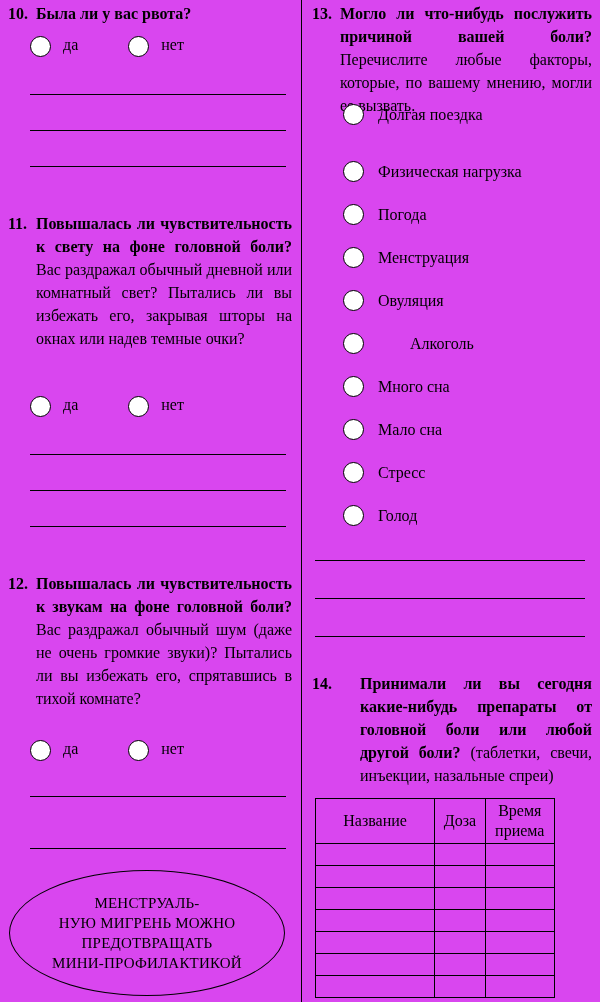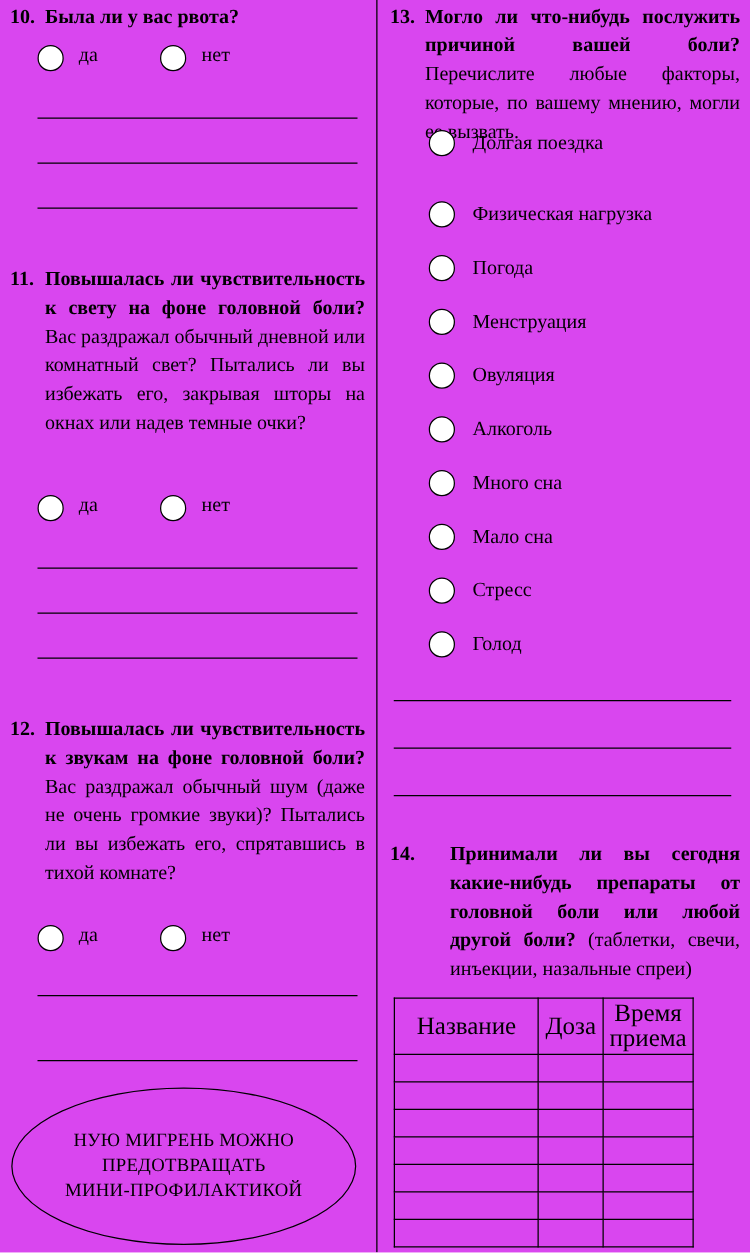--- a/index.html
+++ b/index.html
@@ -31,21 +31,21 @@
   .factor { position:absolute; left:343px; display:flex; align-items:center; font-size:16px; }
   .factor .opt-label { margin-left:14px; }
 
   .oval {
     position:absolute; top:870px; left:9px; width:276px; height:126px;
     border:1.6px solid #000; border-radius:50%;
     display:flex; align-items:center; justify-content:center;
   }
   .oval-text { text-align:center; font-size:15px; line-height:20px; letter-spacing:0.2px; }
 
-  .med-table { position:absolute; top:798px; left:315px; width:240px; border-collapse:collapse; font-size:20px; }
+  .med-table { position:absolute; top:798px; left:315px; width:240px; border-collapse:collapse; font-size:16px; }
   .med-table th, .med-table td { border:1.3px solid #000; }
   .med-table th { font-weight:normal; text-align:center; vertical-align:middle; padding:2px 3px; line-height:20px; }
   .med-table td { height:22px; }
   .col-name { width:140px; }
   .col-dose { width:55px; }
   .col-time { width:75px; }
 </style>
 </head>
 <body>
 
@@ -101,20 +101,21 @@
     <span class="opt-label">да</span>
     <span class="radio no-radio"></span>
     <span class="opt-label">нет</span>
   </div>
 
   <div class="wline left" style="top:796px;"></div>
   <div class="wline left" style="top:848px;"></div>
 
   <div class="oval">
     <div class="oval-text">
+      <div>МЕНСТРУАЛЬ-</div>
       <div>НУЮ МИГРЕНЬ МОЖНО</div>
       <div>ПРЕДОТВРАЩАТЬ</div>
       <div>МИНИ-ПРОФИЛАКТИКОЙ</div>
     </div>
   </div>
 
   <div class="q-para" style="top:2px; left:312px; width:280px;">
     <span class="qnum">13.</span>
     <div class="q-text">
       <b>Могло ли что-нибудь послужить причиной вашей боли?</b>
@@ -135,21 +136,21 @@
     <span class="opt-label">Погода</span>
   </div>
   <div class="factor" style="top:247px;">
     <span class="radio"></span>
     <span class="opt-label">Менструация</span>
   </div>
   <div class="factor" style="top:290px;">
     <span class="radio"></span>
     <span class="opt-label">Овуляция</span>
   </div>
-  <div class="factor" style="top:333px;">
+  <div class="factor" style="top:333px;gap:32px;">
     <span class="radio"></span>
     <span class="opt-label">Алкоголь</span>
   </div>
   <div class="factor" style="top:376px;text-align:right;">
     <span class="radio"></span>
     <span class="opt-label">Много сна</span>
   </div>
   <div class="factor" style="top:419px;">
     <span class="radio"></span>
     <span class="opt-label">Мало сна</span>

